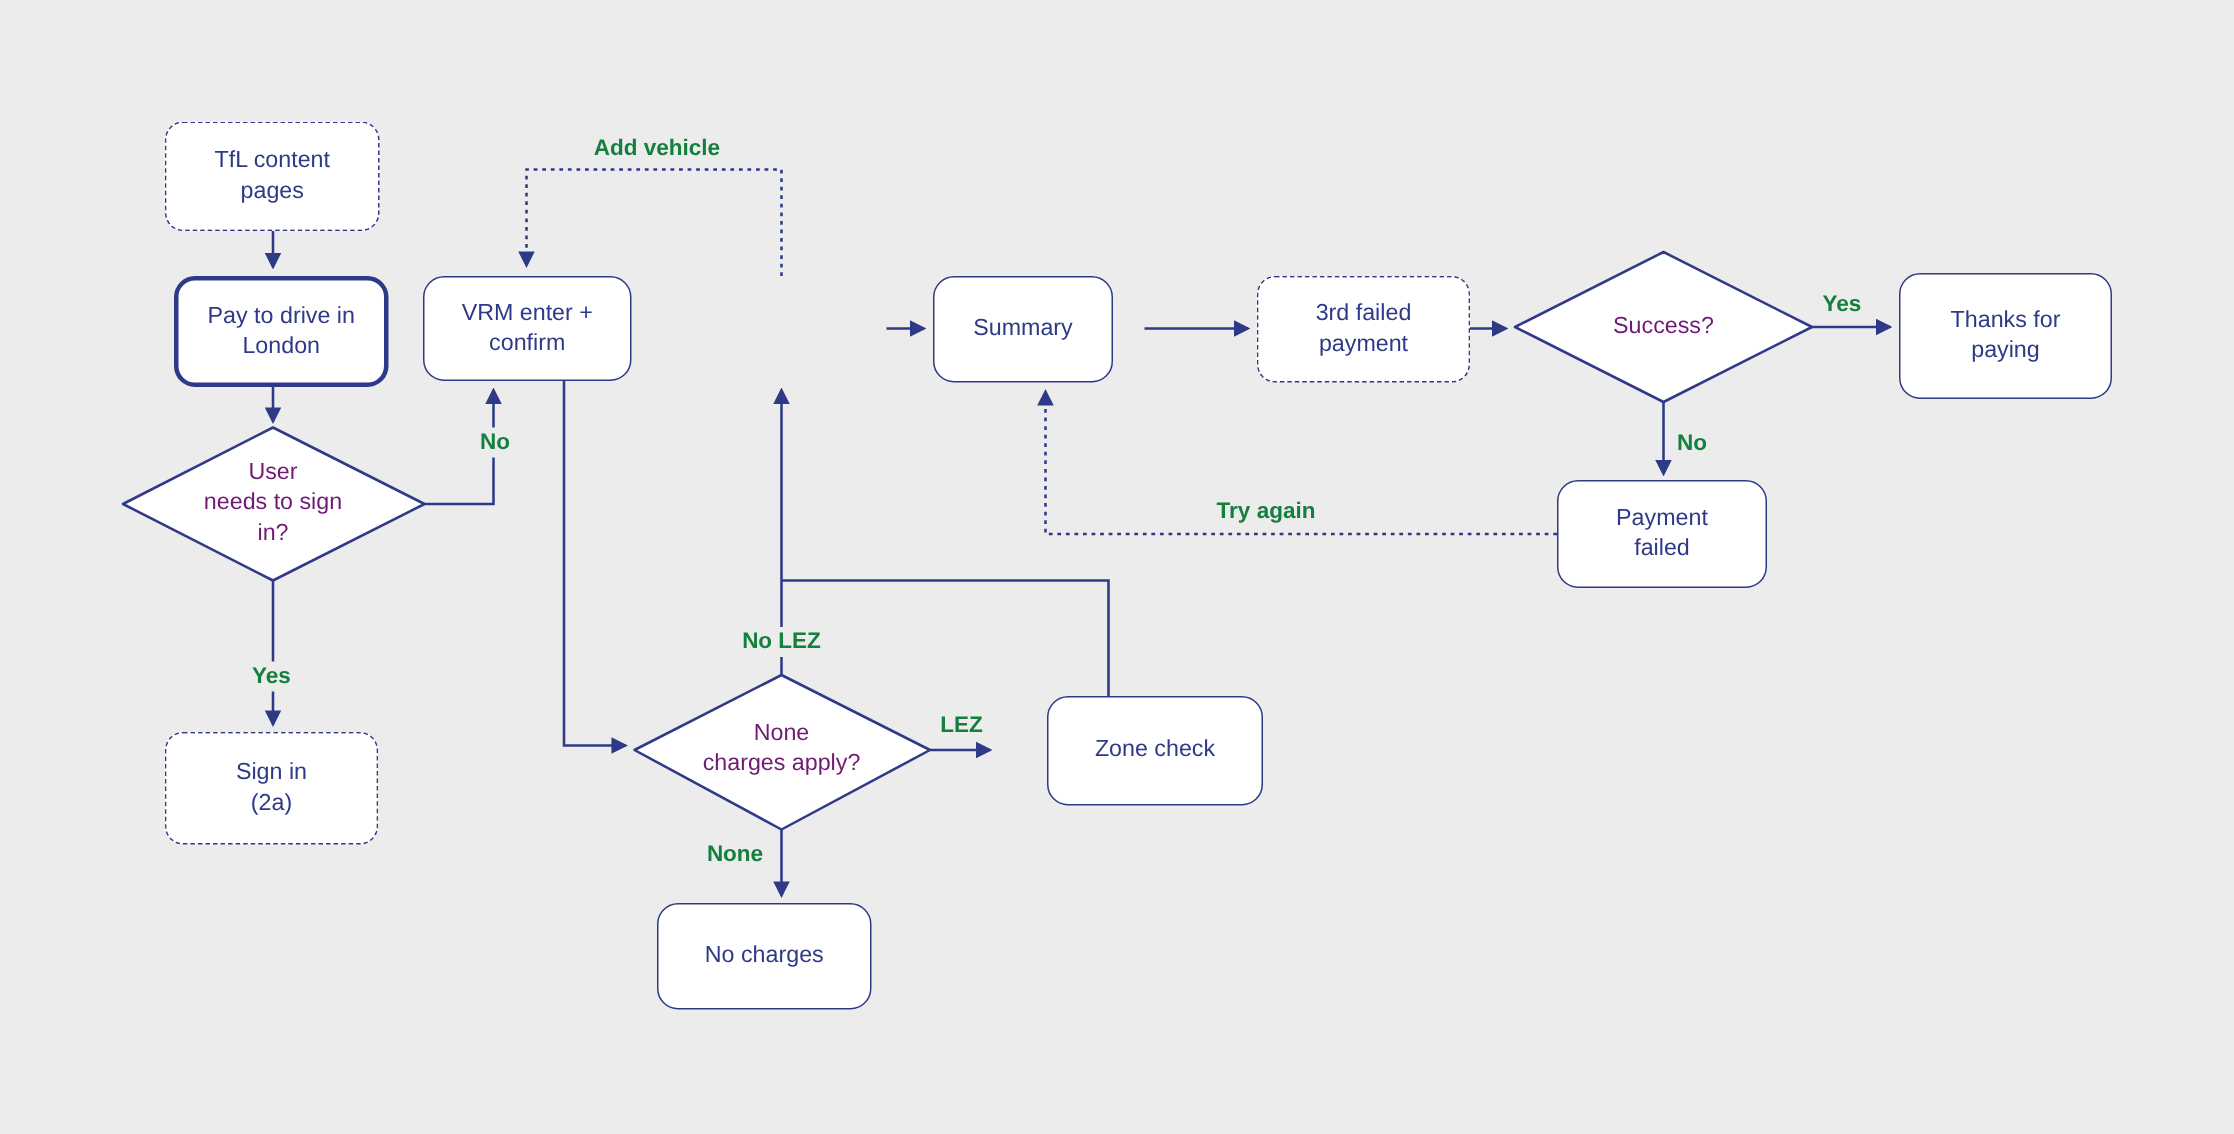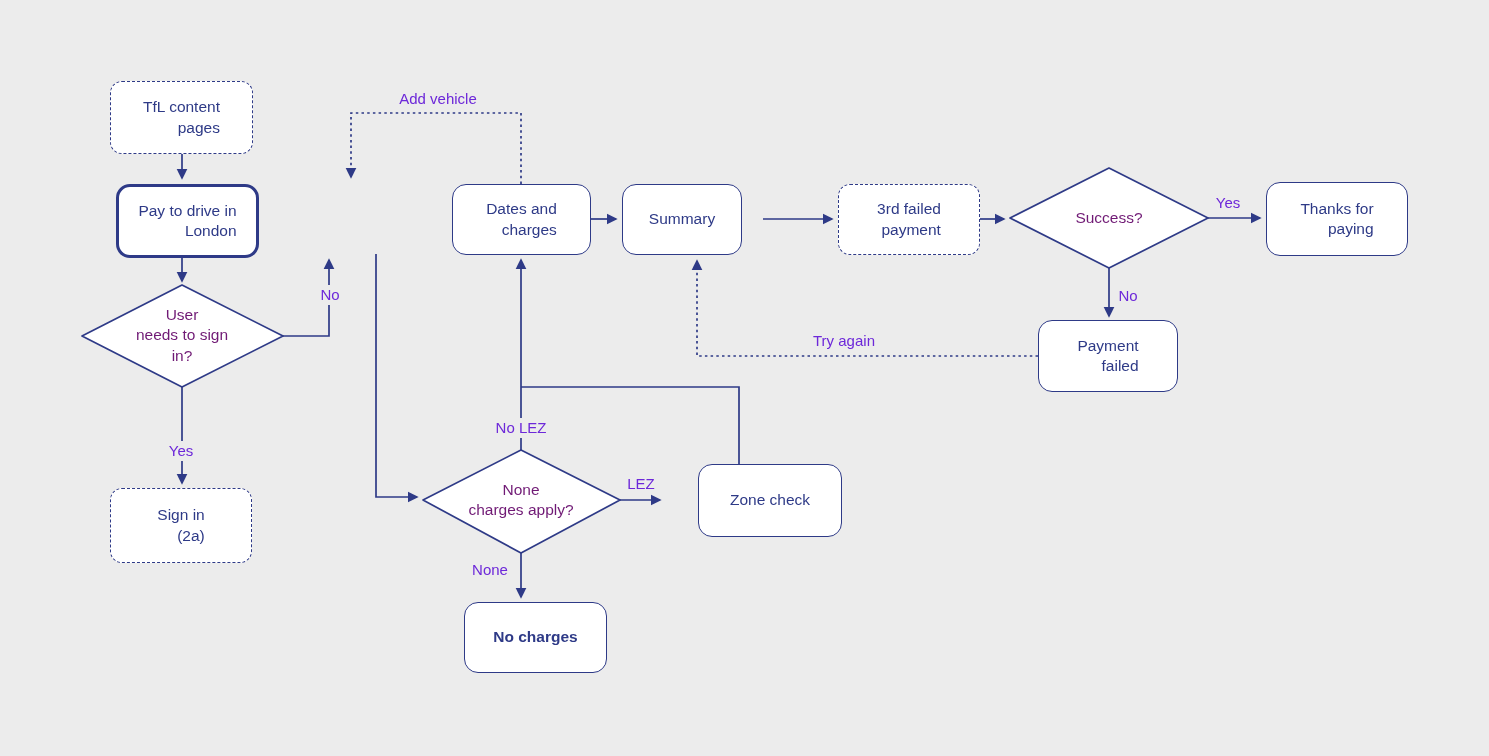--- a/index.html
+++ b/index.html
@@ -29,21 +29,21 @@
   .diamond{
     fill:#ffffff;stroke:#2e3a87;stroke-width:1.7;stroke-linejoin:round;
   }
   .node{
     position:absolute;
     box-sizing:border-box;
     background:#ffffff;
     border:1.6px solid #2e3a87;
     border-radius:14px;
     display:flex;align-items:center;justify-content:center;
-    text-align:right;
+    text-align:center;
     font-size:15.5px;font-weight:500;line-height:1.32;
     white-space:pre-line;
     color:#2e3a87;
   }
   .node.dashed{
     border:1.5px dashed #2e3a87;
     border-radius:12px;
   }
   .node.thick{
     border-width:3.2px;
@@ -53,23 +53,23 @@
     transform:translate(-50%,-50%);
     text-align:center;
     font-size:15.5px;font-weight:500;line-height:1.32;
     white-space:pre-line;
     color:#701a75;
   }
   .edge-label{
     position:absolute;
     transform:translate(-50%,-50%);
     text-align:center;
-    font-size:15px;font-weight:400;line-height:1.2;
+    font-size:15px;font-weight:700;line-height:1.2;
     white-space:nowrap;
-    color:#6d28d9;
+    color:#15803d;
   }
   .edge-label.masked{
     background:#ececec;
     padding:1px 4px;
   }
 </style>
 </head>
 <body>
 
 <div class="canvas">
@@ -103,38 +103,38 @@
     <polygon class="diamond" points="423,500 521,450 620,500 521,553"></polygon>
     <polygon class="diamond" points="1010,218 1109,168 1208,218 1109,268"></polygon>
   </svg>
 
   <div class="node dashed" style="left:110px;top:81px;width:143px;height:73px;">TfL content
 pages</div>
 
   <div class="node thick" style="left:116px;top:184px;width:143px;height:74px;">Pay to drive in
 London</div>
 
+  <div class="node" style="left:282px;top:184px;width:139px;height:70px;">VRM enter +
+confirm</div>
 
-  <div class="node" style="left:452px;top:184px;width:139px;height:71px;">Dates and
-charges</div>
 
   <div class="node" style="left:622px;top:184px;width:120px;height:71px;">Summary</div>
 
   <div class="node dashed" style="left:838px;top:184px;width:142px;height:71px;">3rd failed
 payment</div>
 
-  <div class="node" style="left:1266px;top:182px;width:142px;height:74px;">Thanks for
+  <div class="node" style="left:1266px;top:182px;width:142px;height:84px;">Thanks for
 paying</div>
 
   <div class="node" style="left:1038px;top:320px;width:140px;height:72px;">Payment
 failed</div>
 
   <div class="node" style="left:666px;top:464px;width:144px;height:73px;margin-left:32px;">Zone check</div>
 
-  <div class="node" style="left:464px;top:602px;width:143px;height:71px;font-weight:bold;">No charges</div>
+  <div class="node" style="left:438px;top:602px;width:143px;height:71px;">No charges</div>
 
   <div class="node dashed" style="left:110px;top:488px;width:142px;height:75px;">Sign in
 (2a)</div>
 
   <div class="diamond-label" style="left:182px;top:336px;">User
 needs to sign
 in?</div>
 
   <div class="diamond-label" style="left:521px;top:500px;">None
 charges apply?</div>

